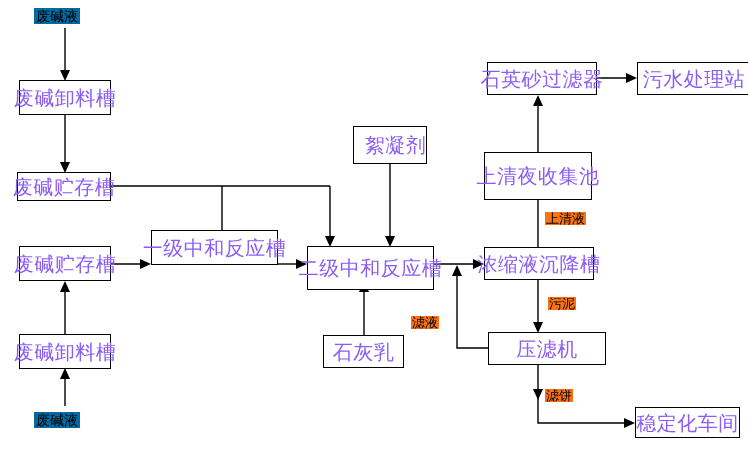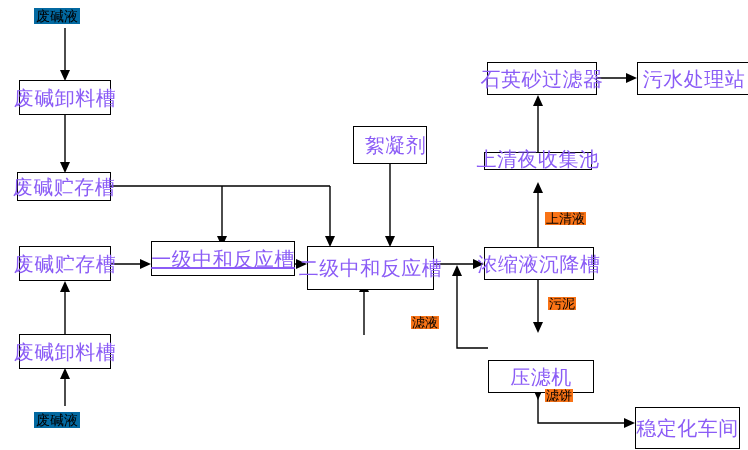--- a/index.html
+++ b/index.html
@@ -138,54 +138,57 @@
     </div>
 
   <div class="node" style="left:19px;  top:246px; width:92px;  height:35px;">
       <span>废碱贮存槽</span>
     </div>
 
   <div class="node" style="left:19px;  top:334px; width:92px;  height:35px;">
       <span>废碱卸料槽</span>
     </div>
 
-  <div class="node" style="left:151px; top:241px; width:144px; height:35px;text-decoration:underline;">
+  <div class="node" style="left:151px; top:230px; width:127px; height:35px;">
       <span>一级中和反应槽</span>
     </div>
 
   <div class="node" style="left:307px; top:246px; width:127px; height:44px;">
       <span>二级中和反应槽</span>
     </div>
 
   <div class="node" style="left:353px; top:126px; width:74px;  height:38px;padding-left:11px;">
       <span>絮凝剂</span>
     </div>
 
+  <div class="node" style="left:323px; top:335px; width:81px;  height:33px;">
+      <span>石灰乳</span>
+    </div>
 
   <div class="node" style="left:484px; top:247px; width:110px; height:33px;">
       <span>浓缩液沉降槽</span>
     </div>
 
-  <div class="node" style="left:484px; top:152px; width:108px; height:18px;align-items:flex-end;">
+  <div class="node" style="left:484px; top:152px; width:108px; height:48px;">
       <span>上清夜收集池</span>
     </div>
 
   <div class="node" style="left:487px; top:62px;  width:110px; height:33px;">
       <span>石英砂过滤器</span>
     </div>
 
   <div class="node" style="left:637px; top:62px;  width:114px; height:33px;">
       <span>污水处理站</span>
     </div>
 
-  <div class="node" style="left:488px; top:332px; width:106px; height:33px;margin-top:28px;">
+  <div class="node" style="left:488px; top:332px; width:118px; height:33px;">
       <span>压滤机</span>
     </div>
 
-  <div class="node" style="left:635px; top:407px; width:105px; height:42px;">
+  <div class="node" style="left:635px; top:407px; width:105px; height:31px;">
       <span>稳定化车间</span>
     </div>
 
   <div class="free-label" style="left:34px; top:8px;"><span>废碱液</span></div>
 
   <div class="free-label" style="left:34px; top:412px;"><span>废碱液</span></div>
 
   <div class="edge-label" style="left:411px; top:316px;"><span>滤液</span></div>
 
   <div class="edge-label" style="left:545px; top:212px;"><span>上清液</span></div>

